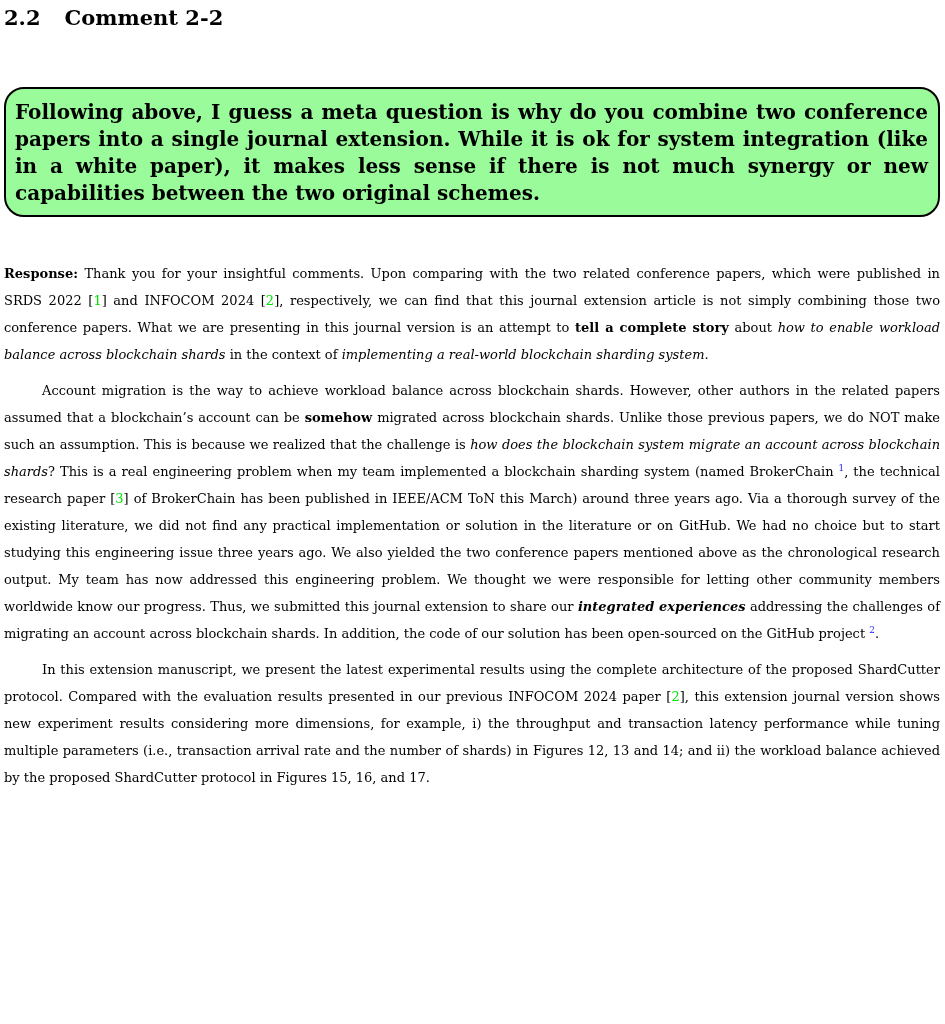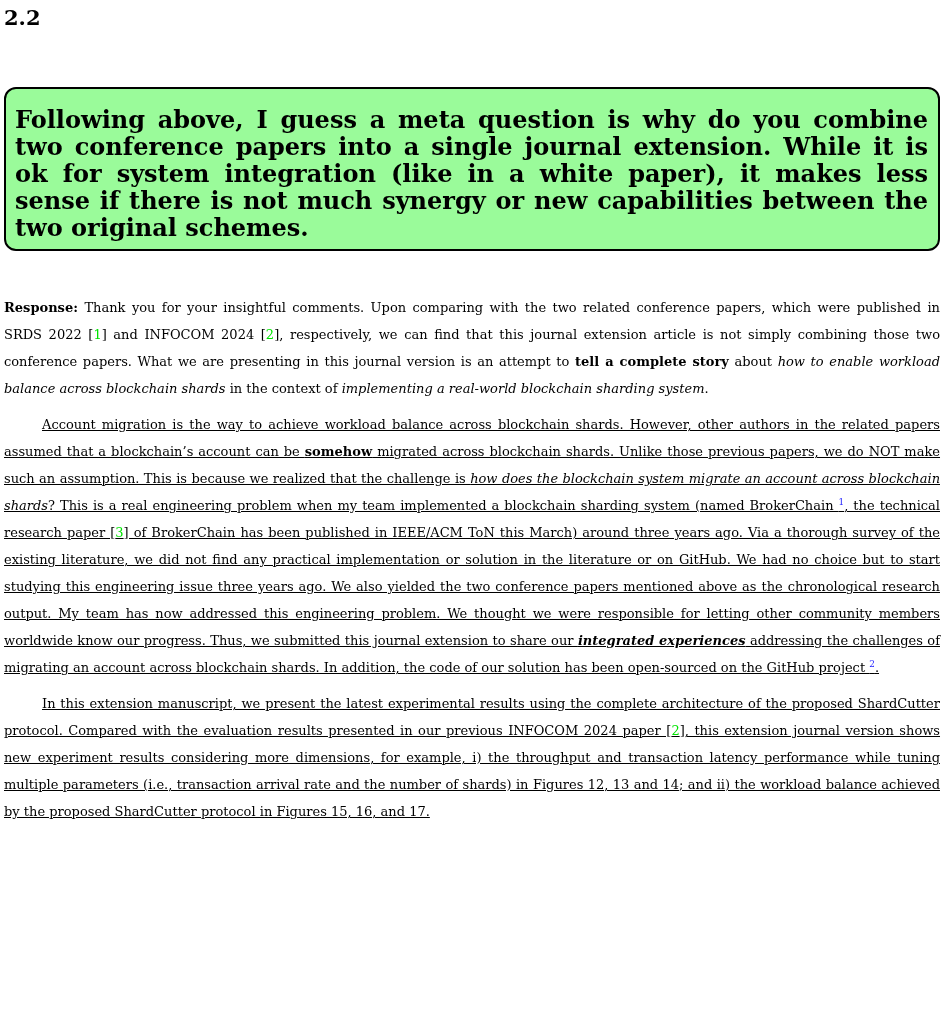--- a/index.html
+++ b/index.html
@@ -25,39 +25,38 @@
     align-items:baseline;
     gap:24px;
     font-weight:bold;
     font-size:21px;
     margin:2px 0 0 0;
   }
   .comment-box{
     margin-top:57px;
     background:var(--box-background);
     border:2px solid var(--box-border);
-    border-radius:12px;
-    padding:17px 10px 8px 9px;
+    border-radius:20px;
+    padding:10px 10px 8px 9px;
     font-weight:bold;
-    font-size:24px;
+    font-size:20px;
     line-height:27px;
     text-align:justify;
   }
   .response-block{
     margin-top:43px;
   }
   .response-block p{
     margin:0;
     font-size:13px;
     line-height:27px;
     text-align:justify;
   }
   .response-block p + p{
     margin-top:9px;
-    text-decoration:underline;
   }
   .response-block p.indent{
     text-indent:38px;
   }
   .seg-plain{}
   .seg-b{font-weight:bold;}
   .seg-i{font-style:italic;}
   .seg-bi{font-weight:bold;font-style:italic;}
   .seg-cite{color:var(--citation-green);}
   sup.seg-sup{
@@ -66,20 +65,21 @@
     line-height:0;
   }
 </style>
 </head>
 <body>
 
 <div class="page">
 
   <div class="section-heading">
     <span>2.2</span>
+    <span>Comment 2-2</span>
   </div>
 
   <div class="comment-box"><span class="seg-b">Following above, I guess a meta question is why do you combine two conference papers into a single journal extension. While it is ok for system integration (like in a white paper), it makes less sense if there is not much synergy or new capabilities between the two original schemes.</span></div>
 
   <div class="response-block">
     <p><span class="seg-b">Response:</span><span class="seg-plain"> Thank you for your insightful comments. Upon comparing with the two related conference papers, which were published in SRDS 2022 [</span><span class="seg-cite">1</span><span class="seg-plain">] and INFOCOM 2024 [</span><span class="seg-cite">2</span><span class="seg-plain">], respectively, we can find that this journal extension article is not simply combining those two conference papers. What we are presenting in this journal version is an attempt to </span><span class="seg-b">tell a complete story</span><span class="seg-plain"> about </span><span class="seg-i">how to enable workload balance across blockchain shards</span><span class="seg-plain"> in the context of </span><span class="seg-i">implementing a real-world blockchain sharding system</span><span class="seg-plain">.</span></p>
     <p class="indent"><span class="seg-plain">Account migration is the way to achieve workload balance across blockchain shards. However, other authors in the related papers assumed that a blockchain’s account can be </span><span class="seg-b">somehow</span><span class="seg-plain"> migrated across blockchain shards. Unlike those previous papers, we do NOT make such an assumption. This is because we realized that the challenge is </span><span class="seg-i">how does the blockchain system migrate an account across blockchain shards</span><span class="seg-plain">? This is a real engineering problem when my team implemented a blockchain sharding system (named BrokerChain </span><sup class="seg-sup">1</sup><span class="seg-plain">, the technical research paper [</span><span class="seg-cite">3</span><span class="seg-plain">] of BrokerChain has been published in IEEE/ACM ToN this March) around three years ago. Via a thorough survey of the existing literature, we did not find any practical implementation or solution in the literature or on GitHub. We had no choice but to start studying this engineering issue three years ago. We also yielded the two conference papers mentioned above as the chronological research output. My team has now addressed this engineering problem. We thought we were responsible for letting other community members worldwide know our progress. Thus, we submitted this journal extension to share our </span><span class="seg-bi">integrated experiences</span><span class="seg-plain"> addressing the challenges of migrating an account across blockchain shards. In addition, the code of our solution has been open-sourced on the GitHub project </span><sup class="seg-sup">2</sup><span class="seg-plain">.</span></p>
     <p class="indent"><span class="seg-plain">In this extension manuscript, we present the latest experimental results using the complete architecture of the proposed ShardCutter protocol. Compared with the evaluation results presented in our previous INFOCOM 2024 paper [</span><span class="seg-cite">2</span><span class="seg-plain">], this extension journal version shows new experiment results considering more dimensions, for example, i) the throughput and transaction latency performance while tuning multiple parameters (i.e., transaction arrival rate and the number of shards) in Figures 12, 13 and 14; and ii) the workload balance achieved by the proposed ShardCutter protocol in Figures 15, 16, and 17.</span></p>
   </div>
 

